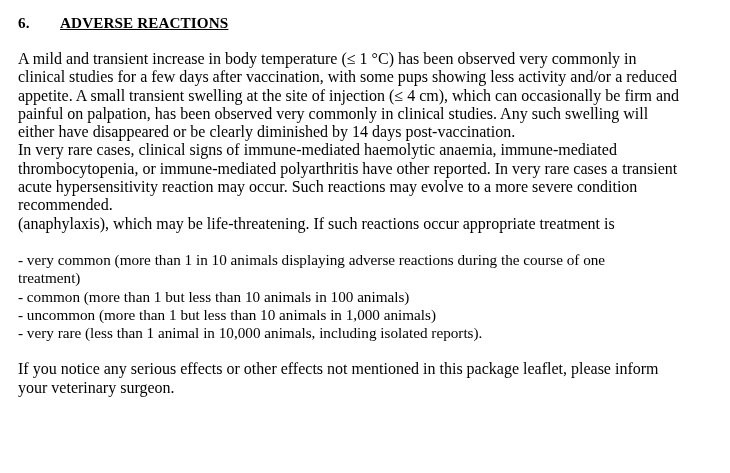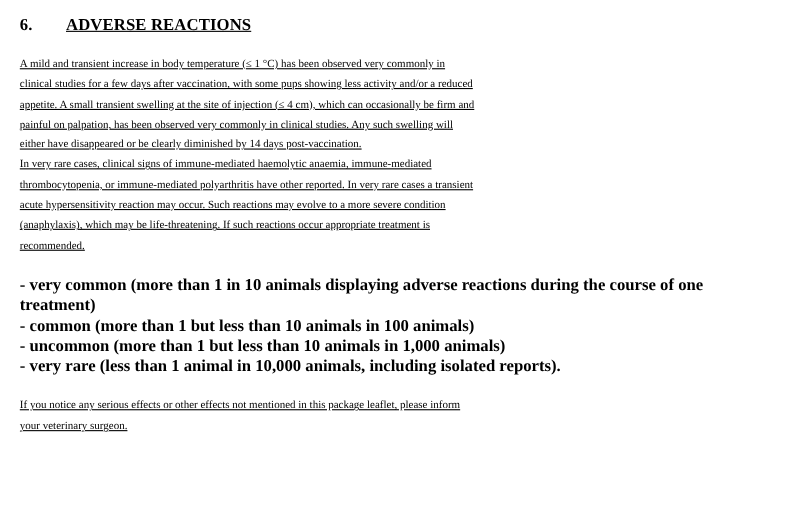--- a/index.html
+++ b/index.html
@@ -38,42 +38,40 @@
     flex: 0 0 42px;
   }
   .section-heading .title {
     flex: 0 1 auto;
     text-decoration: underline;
   }
   .gap {
     height: 18px;
   }
   .para {
-    font-size: 10px;
+    font-size: 16px;
     line-height: 18.3px;
     text-align: left;
     margin: 0;
     max-width: 696px;
     hyphens: none;
-    text-decoration: underline;
   }
   .para .line {
     display: block;
     white-space: pre;
   }
   .list {
     font-size: 15.2px;
     line-height: 18.3px;
     margin: 0;
     max-width: 696px;
   }
   .list-item {
     display: block;
     white-space: pre;
-    font-weight: bold;
   }
 </style>
 </head>
 <body>
 
 <div class="page">
 
   <div class="section-heading">
     <span class="num">6.</span>
     <span class="title">ADVERSE REACTIONS</span>
@@ -83,22 +81,22 @@
 
   <div class="para">
     <span class="line">A mild and transient increase in body temperature (≤ 1 °C) has been observed very commonly in</span>
     <span class="line">clinical studies for a few days after vaccination, with some pups showing less activity and/or a reduced</span>
     <span class="line">appetite. A small transient swelling at the site of injection (≤ 4 cm), which can occasionally be firm and</span>
     <span class="line">painful on palpation, has been observed very commonly in clinical studies. Any such swelling will</span>
     <span class="line">either have disappeared or be clearly diminished by 14 days post-vaccination.</span>
     <span class="line">In very rare cases, clinical signs of immune-mediated haemolytic anaemia, immune-mediated</span>
     <span class="line">thrombocytopenia, or immune-mediated polyarthritis have other reported. In very rare cases a transient</span>
     <span class="line">acute hypersensitivity reaction may occur. Such reactions may evolve to a more severe condition</span>
+    <span class="line">recommended.</span>
     <span class="line">(anaphylaxis), which may be life-threatening. If such reactions occur appropriate treatment is</span>
-    <span class="line">recommended.</span>
   </div>
 
   <div class="gap"></div>
 
 
   <div class="list">
     <span class="list-item">- very common (more than 1 in 10 animals displaying adverse reactions during the course of one</span>
     <span class="list-item">treatment)</span>
     <span class="list-item">- common (more than 1 but less than 10 animals in 100 animals)</span>
     <span class="list-item">- uncommon (more than 1 but less than 10 animals in 1,000 animals)</span>

